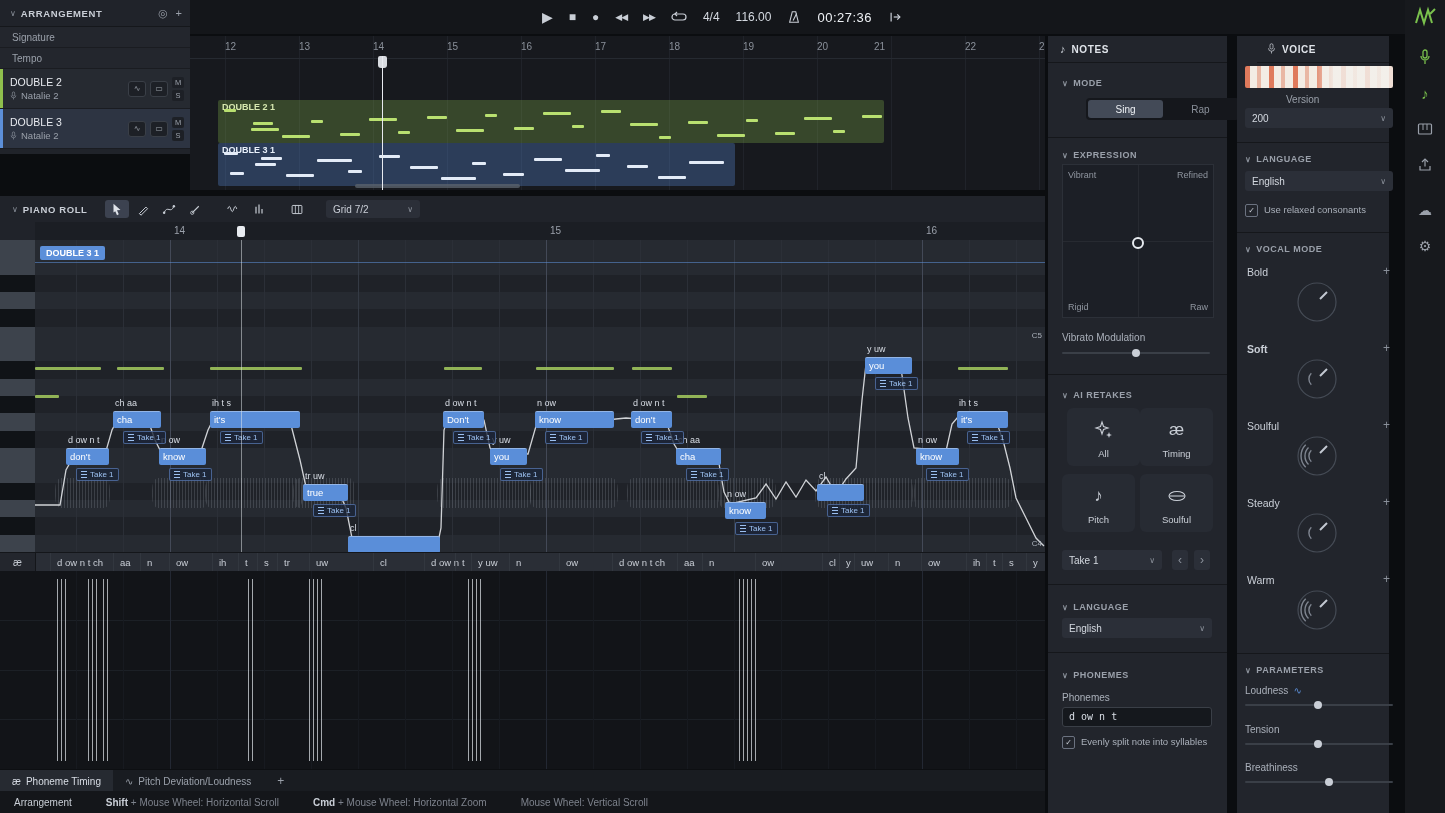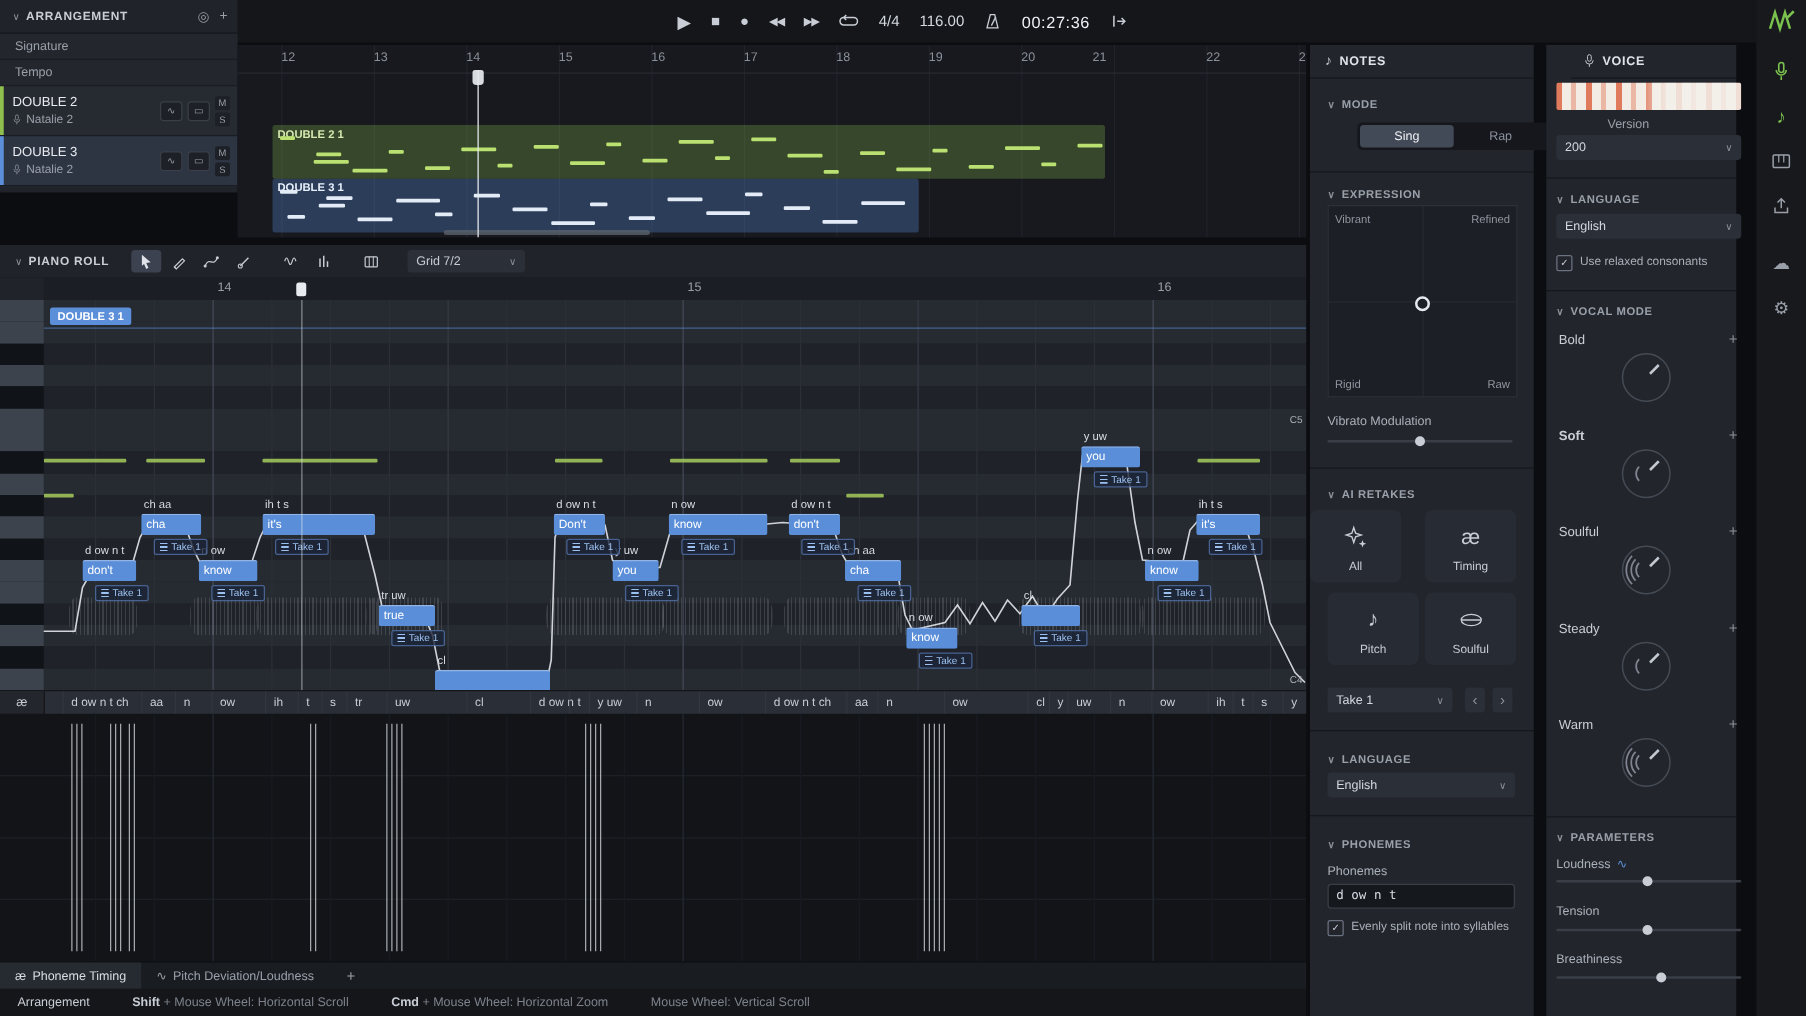--- a/index.html
+++ b/index.html
@@ -730,21 +730,21 @@
     <div class="hslider" style="left:14px;top:313px;width:148px;">
       <div class="trk"></div>
         <div class="dot" style="left:70px;"></div>
     </div>
     <div class="divider" style="top:338px;"></div>
 
     <div class="sec-label" style="left:14px;top:354px;">
         <span class="chev">∨</span>
         <span>AI RETAKES</span>
       </div>
-    <div class="rt-btn" style="left:0;top:372px;justify-content:flex-end;">
+    <div class="rt-btn" style="left:19px;top:372px;justify-content:flex-end;">
       <span class="rt-ico">
         <svg class="ic" width="20" height="20" viewBox="0 0 20 20">
             <path d="M8 2 L9.5 6.5 L14 8 L9.5 9.5 L8 14 L6.5 9.5 L2 8 L6.5 6.5 Z" fill="none" stroke="#c9ced6" stroke-width="1.1"></path>
             <path d="M15 12 L15.8 14.2 L18 15 L15.8 15.8 L15 18 L14.2 15.8 L12 15 L14.2 14.2 Z" fill="#c9ced6"></path>
           </svg>
       </span>
       <span class="rt-lbl">All</span>
     </div>
     <div class="rt-btn" style="left:92px;top:372px;">
       <span class="rt-ico">æ</span>

